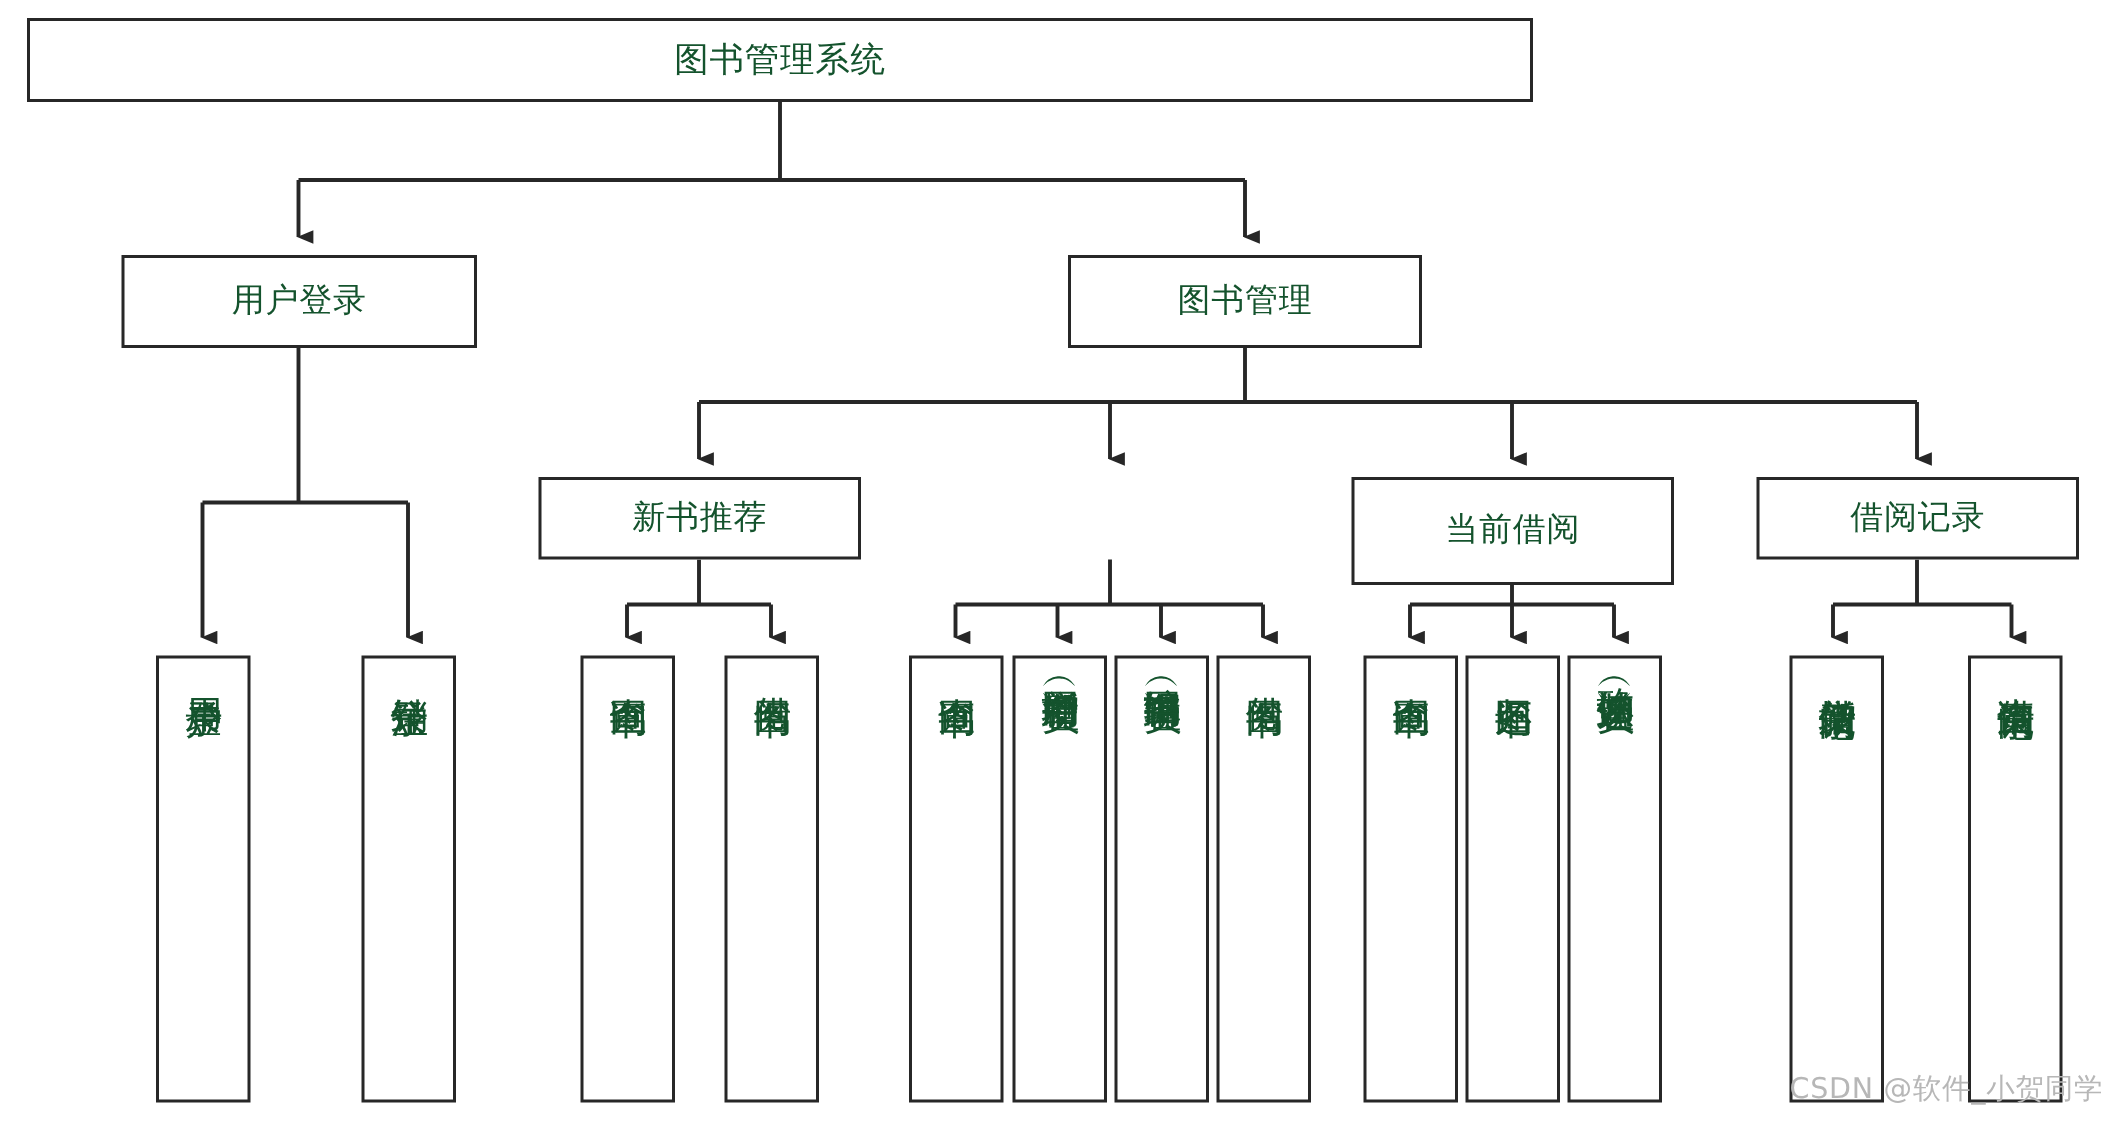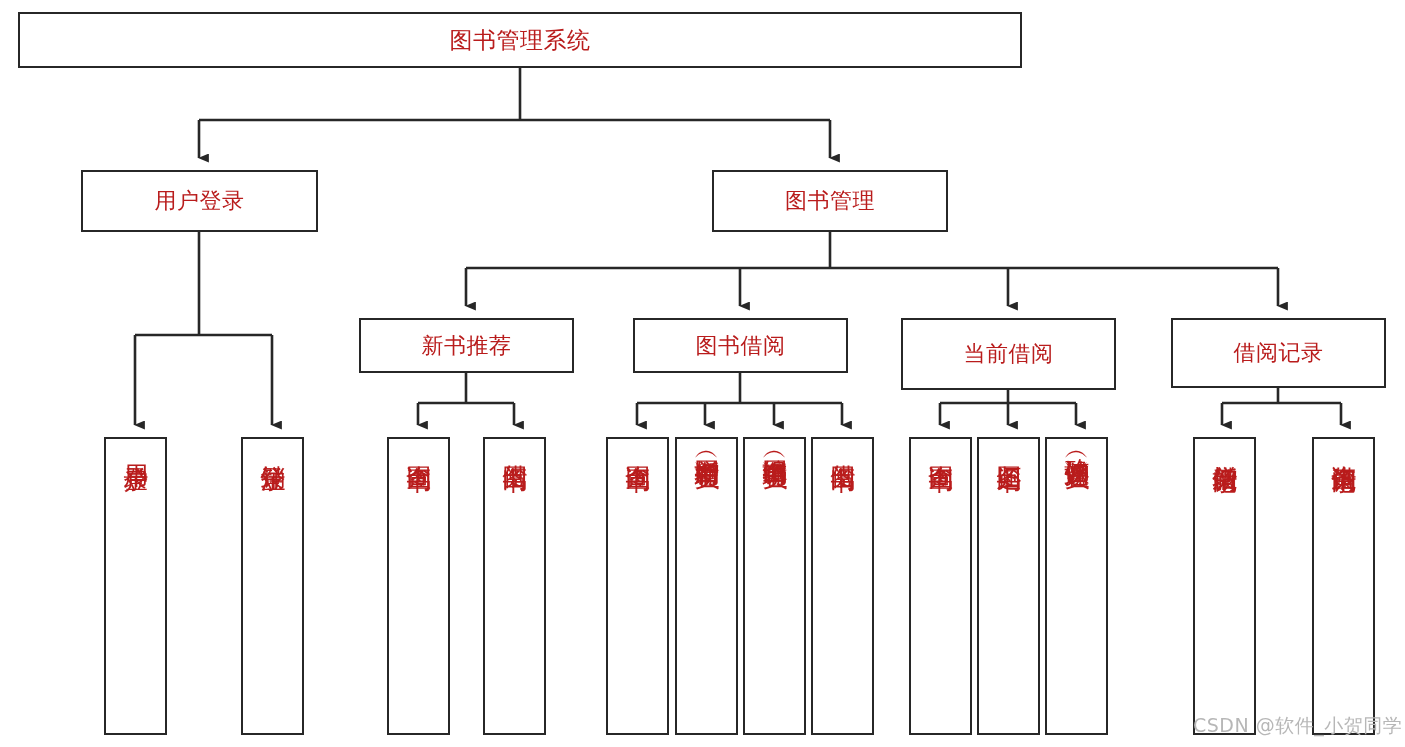--- a/index.html
+++ b/index.html
@@ -25,21 +25,21 @@
     height: 747px;
   }
   .node {
     position: absolute;
     box-sizing: border-box;
     border: 2.5px solid #272727;
     background: #ffffff;
     display: flex;
     align-items: center;
     justify-content: center;
-    color: #b91c1c;
+    color: #14532d;
   }
   .node .label {
     display: block;
     text-align: center;
     line-height: 1.08;
     letter-spacing: 0.5px;
   }
   .node.horizontal .label {
     font-size: 22px;
   }
@@ -136,29 +136,26 @@
   </div>
 
   <div class="node horizontal" style="left:712px; top:170px; width:236px; height:62px;">
     <span class="label">图书管理</span>
   </div>
 
   <div class="node horizontal" style="left:359px; top:318px; width:215px; height:55px;">
     <span class="label">新书推荐</span>
   </div>
 
-  <div class="node horizontal" style="left:633px; top:318px; width:215px; height:55px;">
-    <span class="label">图书借阅</span>
-  </div>
 
   <div class="node horizontal" style="left:901px; top:318px; width:215px; height:72px;">
     <span class="label">当前借阅</span>
   </div>
 
-  <div class="node horizontal" style="left:1171px; top:318px; width:215px; height:70px;">
+  <div class="node horizontal" style="left:1171px; top:318px; width:215px; height:55px;">
     <span class="label">借阅记录</span>
   </div>
 
   <div class="node vertical" style="left:104px; top:437px; width:63px; height:298px;">
     <span class="label">用户登录</span>
   </div>
 
   <div class="node vertical" style="left:241px; top:437px; width:63px; height:298px;">
     <span class="label">注销登录</span>
   </div>

